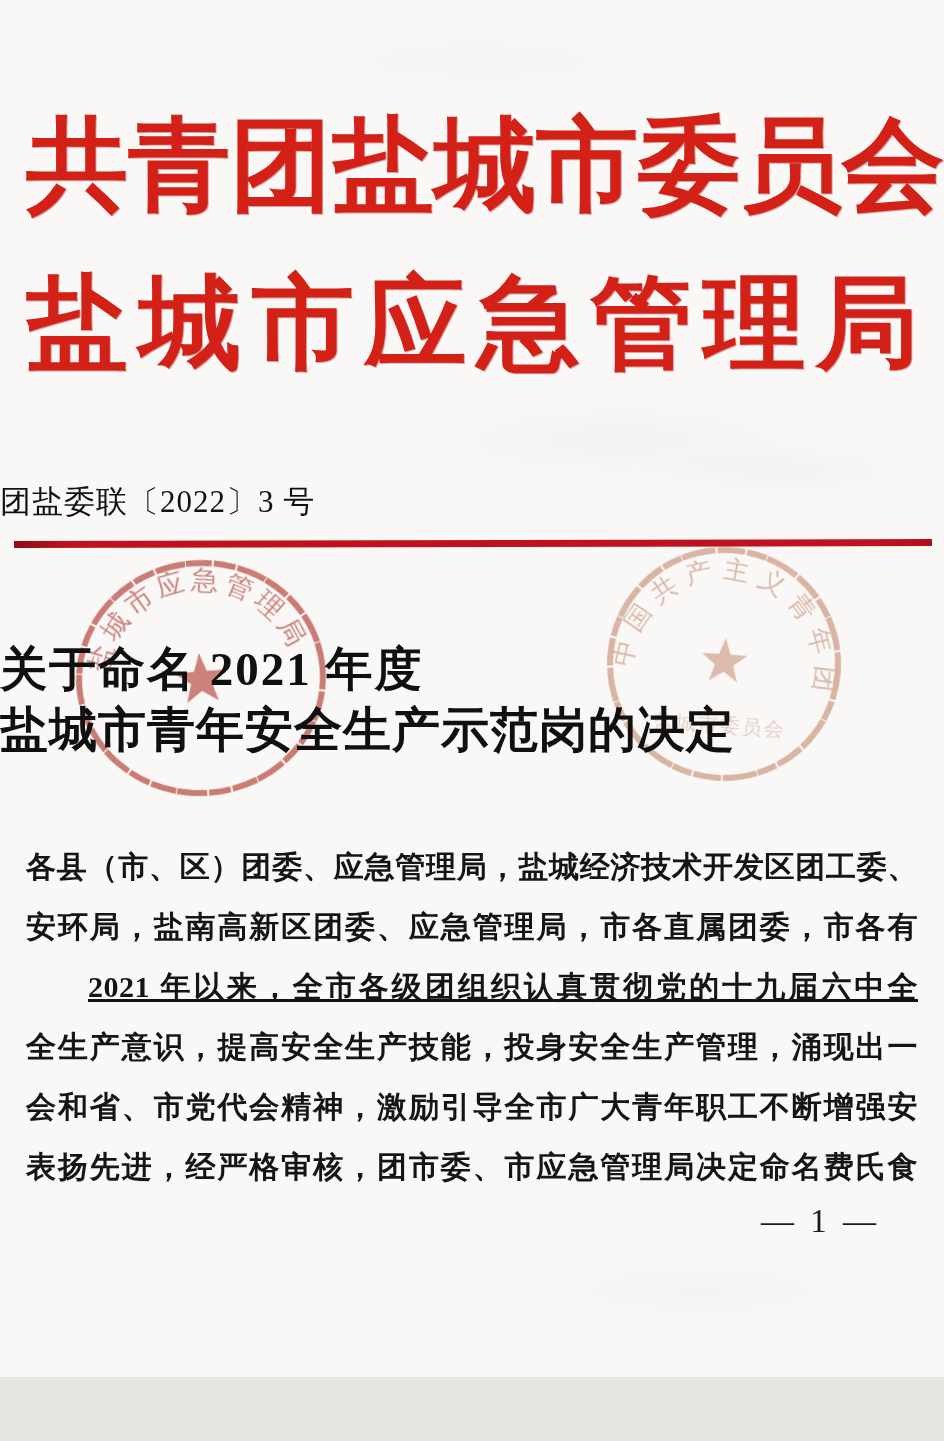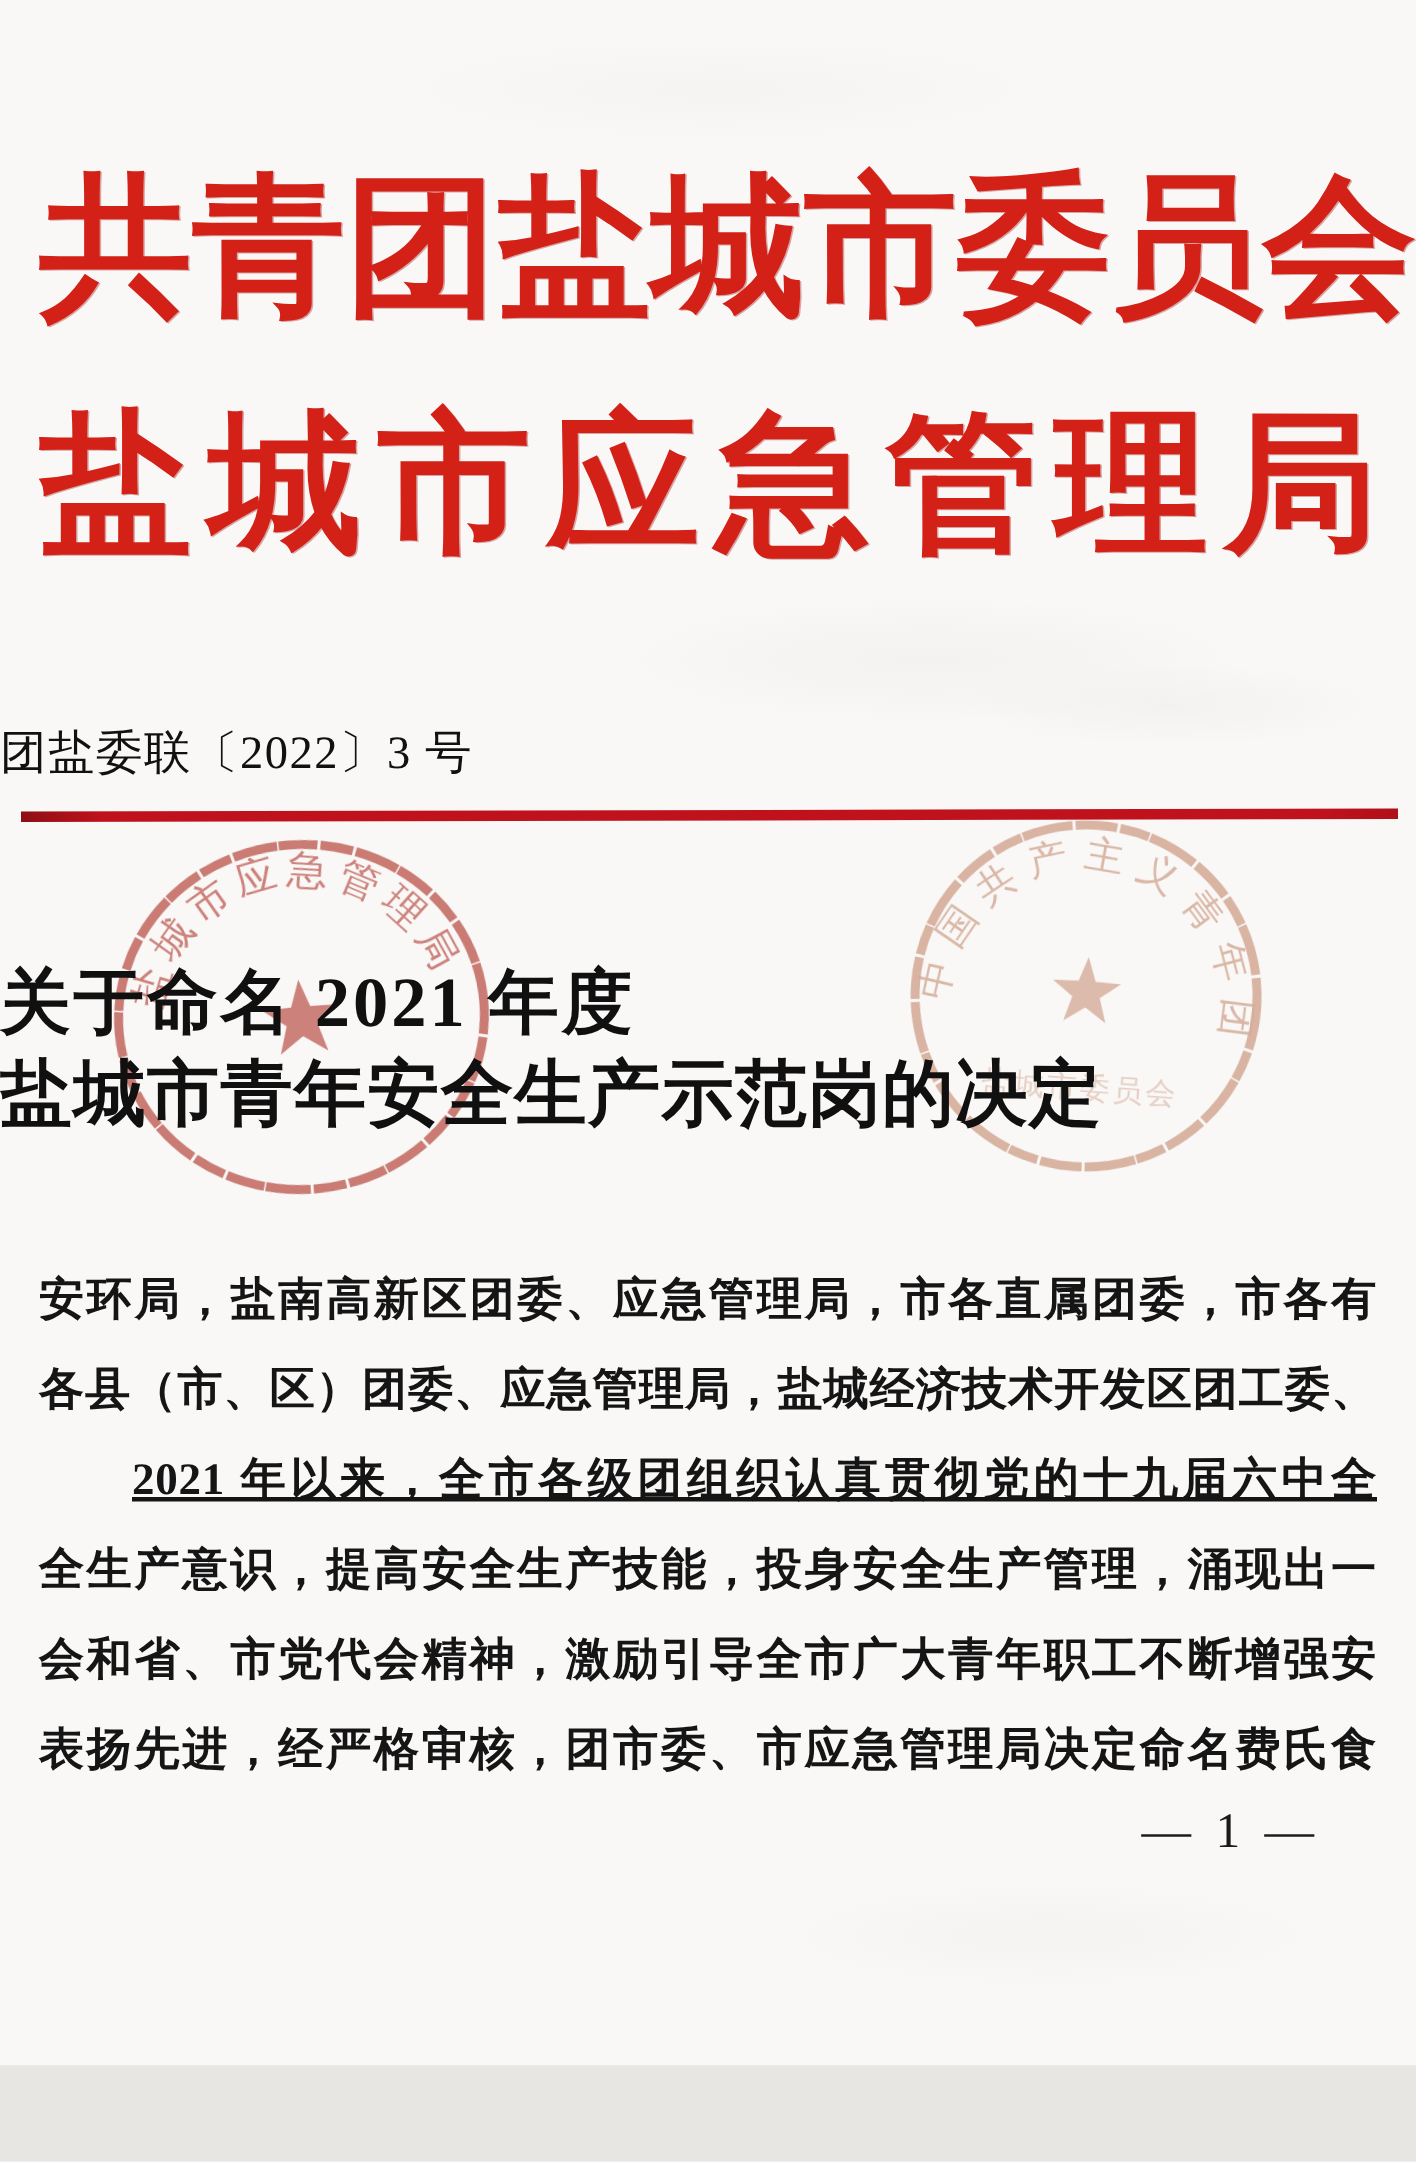--- a/index.html
+++ b/index.html
@@ -120,22 +120,22 @@
     <polygon points="0,-24 5.7,-7.8 22.8,-7.4 9.2,2.9 14.1,19.4 0,9.7 -14.1,19.4 -9.2,2.9 -22.8,-7.4 -5.7,-7.8" transform="translate(123,118)" fill="#bd7a5c" opacity=".8"></polygon>
     <text x="123" y="188" text-anchor="middle" font-size="20" letter-spacing="2" fill="#bd7a5c" opacity=".55">盐城市委员会</text>
   </svg>
 
   <div class="doc-title">
     <div class="t1">关于命名 2021 年度</div>
     <div class="t2">盐城市青年安全生产示范岗的决定</div>
   </div>
 
   <div class="body-text">
+    <div class="line j">各县（市、区）团委、应急管理局，盐城经济技术开发区团工委、</div>
     <div class="line j">安环局，盐南高新区团委、应急管理局，市各直属团委，市各有</div>
-    <div class="line j">各县（市、区）团委、应急管理局，盐城经济技术开发区团工委、</div>
     <div class="line j indent">2021 年以来，全市各级团组织认真贯彻党的十九届六中全</div>
     <div class="line j">全生产意识，提高安全生产技能，投身安全生产管理，涌现出一</div>
     <div class="line j">会和省、市党代会精神，激励引导全市广大青年职工不断增强安</div>
     <div class="line j">表扬先进，经严格审核，团市委、市应急管理局决定命名费氏食</div>
   </div>
 
   <div class="page-number">— 1 —</div>
 
 </div>
 

